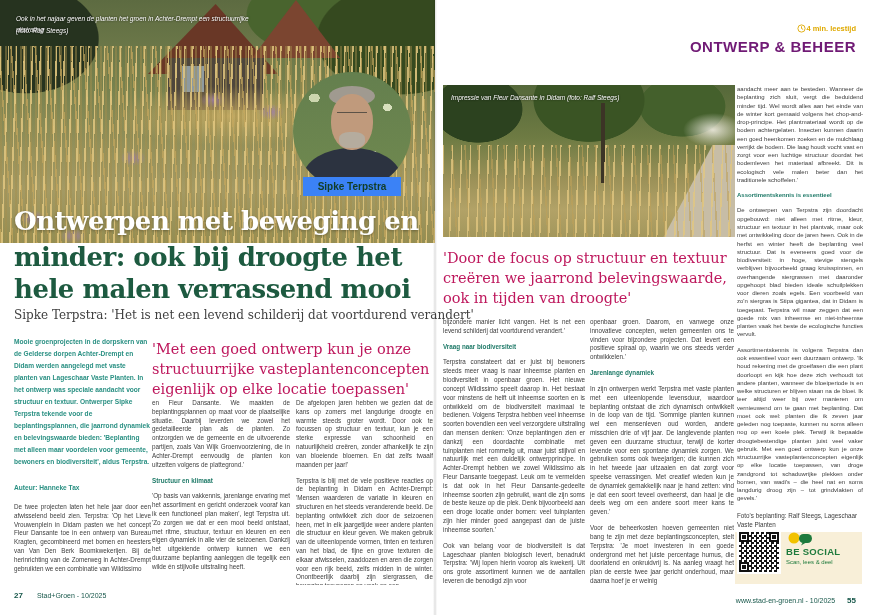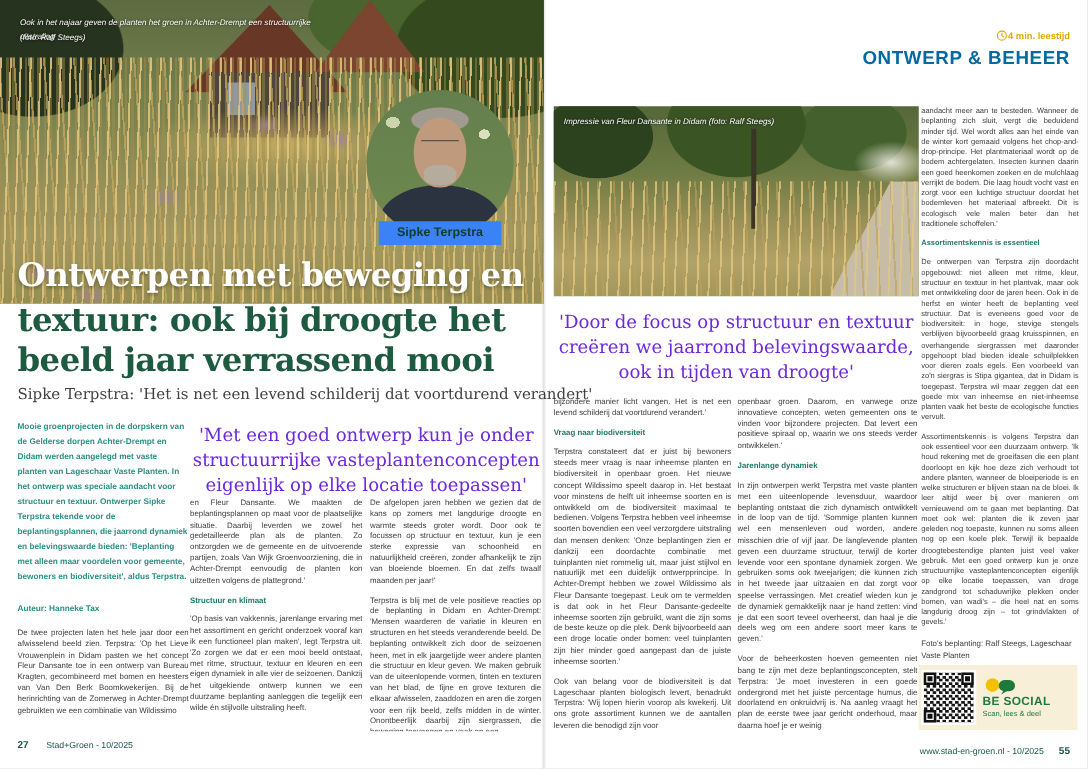--- a/index.html
+++ b/index.html
@@ -54,48 +54,48 @@
   .hl1{left:14px;top:206px;color:#ffffff;text-shadow:0 1px 3px rgba(0,0,0,.35);}
   .hl2{left:14px;top:242px;color:#1d5a40;}
   .hl3{left:14px;top:274px;color:#1d5a40;}
   .subtitle{left:14px;top:308px;font-family:"DejaVu Serif",serif;font-size:12px;color:#3f3f3f;white-space:nowrap;}
   
   .body-col{font-size:6.3px;line-height:1.4;color:#3c3c3c;overflow:hidden;text-align:justify;}
   .body-col p{margin:0 0 7px 0;}
   .subhead{color:#1f7a68;font-weight:bold;margin:0 0 1px 0;}
   .intro{left:14px;top:336px;width:137px;color:#2a9083;font-weight:bold;font-size:6.6px;line-height:1.82;}
   .author{left:14px;top:484px;color:#2a9083;font-weight:bold;font-size:6.6px;}
-  .pullquote{font-family:"DejaVu Serif",serif;color:#6d28d9;font-size:14.5px;line-height:1.38;text-align:center;}
+  .pullquote{font-family:"DejaVu Serif",serif;color:#be185d;font-size:14.5px;line-height:1.38;}
   .footer{font-size:7px;color:#17574a;display:flex;align-items:baseline;gap:14px;}
   .footer b{font-size:8px;}
   .seam{left:433px;top:0;width:4px;height:615px;
     background:linear-gradient(90deg, rgba(0,0,0,0), rgba(0,0,0,.12), rgba(0,0,0,0));}
   
   .read-time{left:600px;top:24px;width:256px;text-align:right;color:#dfa900;font-size:7.5px;font-weight:bold;
     display:flex;justify-content:flex-end;align-items:center;gap:0;}
-  .section-label{left:500px;top:38px;width:356px;text-align:right;color:#0369a1;
+  .section-label{left:500px;top:38px;width:356px;text-align:right;color:#701a75;
     font-size:15px;font-weight:bold;letter-spacing:.5px;}
   .photo-right{left:443px;top:85px;width:292px;height:152px;overflow:hidden;
     background:
       radial-gradient(80px 60px at 12% 16%, #2c421f 0 55%, rgba(0,0,0,0) 56%),
       radial-gradient(100px 75px at 50% 10%, #3a5424 0 55%, rgba(0,0,0,0) 56%),
       radial-gradient(85px 60px at 82% 14%, #44602c 0 50%, rgba(0,0,0,0) 51%),
       linear-gradient(180deg,#55683a 0%,#6e7b43 35%,#9b9158 62%,#b2a267 82%,#a3975c 100%);}
   .trunk{left:158px;top:18px;width:4px;height:80px;background:#3c3426;}
   .canopy-tent{left:240px;top:28px;width:60px;height:34px;border-radius:50%;
     background:radial-gradient(closest-side, rgba(238,235,224,.9), rgba(238,235,224,0));}
   .path{left:190px;top:60px;width:102px;height:92px;background:#c7bda6;
     clip-path:polygon(78% 0,100% 0,100% 100%,30% 100%);}
   .grass-ov2{left:0;top:60px;width:292px;height:92px;
     background:
       repeating-linear-gradient(92deg, rgba(226,199,128,.8) 0 1.5px, rgba(226,199,128,0) 1.5px 9px),
       repeating-linear-gradient(87deg, rgba(189,160,88,.6) 0 1.5px, rgba(189,160,88,0) 1.5px 13px);}
   .credits{left:737px;top:512px;width:126px;font-size:6.3px;line-height:1.4;color:#3c3c3c;}
   
-  .besocial{left:735px;top:532px;width:127px;height:52px;background:#f8efd8;display:flex;align-items:center;}
+  .besocial{left:735px;top:532px;width:127px;height:52px;background:#f8efd8;display:flex;align-items:flex-start;}
   .qr{width:40px;height:40px;margin-left:4px;background:
       repeating-conic-gradient(#161616 0% 25%, #ffffff 0% 50%) 0 0 / 5px 5px;
       position:relative;outline:2px solid #fff;}
   .qr .f{position:absolute;width:10px;height:10px;border:2px solid #111;background:#fff;box-sizing:border-box;}
   .qr .f::after{content:"";position:absolute;inset:1px;background:#111;}
   .f1{left:0;top:0;} .f2{right:0;top:0;} .f3{left:0;bottom:0;}
   .bs-right{margin-left:7px;display:flex;flex-direction:column;}
   .bs-title{color:#1e7a3c;font-weight:bold;font-size:9.5px;letter-spacing:.3px;}
   .bs-sub{color:#1e7a3c;font-size:6px;margin-top:2px;}
   .footer-right{left:560px;top:596px;width:296px;display:flex;justify-content:flex-end;gap:12px;
@@ -126,32 +126,32 @@
   <div class="abs portrait">
     <div class="abs p-sweater"></div>
     <div class="abs p-hair"></div>
     <div class="abs p-face"></div>
     <div class="abs p-beard"></div>
     <div class="abs p-glasses"></div>
   </div>
   <div class="abs portrait-label">Sipke Terpstra</div>
 
   <div class="abs hl hl1">Ontwerpen met beweging en</div>
-  <div class="abs hl hl2">textuur: ook bij droogte het</div>
-  <div class="abs hl hl3">beeld jaar verrassend mooi</div>
+  <div class="abs hl hl2">minder: ook bij droogte het</div>
+  <div class="abs hl hl3">hele malen verrassend mooi</div>
   <div class="abs subtitle">Sipke Terpstra: 'Het is net een levend schilderij dat voortdurend verandert'</div>
 
   <div class="abs intro">Mooie groenprojecten in de dorpskern van de Gelderse dorpen Achter-Drempt en Didam werden aangelegd met vaste planten van Lageschaar Vaste Planten. In het ontwerp was speciale aandacht voor structuur en textuur. Ontwerper Sipke Terpstra tekende voor de beplantingsplannen, die jaarrond dynamiek en belevingswaarde bieden: 'Beplanting met alleen maar voordelen voor gemeente, bewoners en biodiversiteit', aldus Terpstra.</div>
   <div class="abs author">Auteur: Hanneke Tax</div>
 
   <div class="abs body-col" style="left:14px;top:503px;width:137px;height:84px;">
     <p>De twee projecten laten het hele jaar door een afwisselend beeld zien. Terpstra: 'Op het Lieve Vrouwenplein in Didam pasten we het concept Fleur Dansante toe in een ontwerp van Bureau Kragten, gecombineerd met bomen en heesters van Van Den Berk Boomkwekerijen. Bij de herinrichting van de Zomerweg in Achter-Drempt gebruikten we een combinatie van Wildissimo</p>
   </div>
 
-  <div class="abs pullquote" style="left:152px;top:339px;width:282px;">'Met een goed ontwerp kun je onder structuurrijke vasteplantenconcepten eigenlijk op elke locatie toepassen'</div>
+  <div class="abs pullquote" style="left:152px;top:339px;width:282px;">'Met een goed ontwerp kun je onze structuurrijke vasteplantenconcepten eigenlijk op elke locatie toepassen'</div>
 
   <div class="abs body-col" style="left:152px;top:399px;width:138px;height:186px;">
     <p>en Fleur Dansante. We maakten de beplantingsplannen op maat voor de plaatselijke situatie. Daarbij leverden we zowel het gedetailleerde plan als de planten. Zo ontzorgden we de gemeente en de uitvoerende partijen, zoals Van Wijk Groenvoorziening, die in Achter-Drempt eenvoudig de planten kon uitzetten volgens de plattegrond.'</p>
     <p class="subhead">Structuur en klimaat</p>
     <p>'Op basis van vakkennis, jarenlange ervaring met het assortiment en gericht onderzoek vooraf kan ik een functioneel plan maken', legt Terpstra uit. 'Zo zorgen we dat er een mooi beeld ontstaat, met ritme, structuur, textuur en kleuren en een eigen dynamiek in alle vier de seizoenen. Dankzij het uitgekiende ontwerp kunnen we een duurzame beplanting aanleggen die tegelijk een wilde én stijlvolle uitstraling heeft.</p>
   </div>
 
   <div class="abs body-col" style="left:296px;top:399px;width:137px;height:186px;">
     <p>De afgelopen jaren hebben we gezien dat de kans op zomers met langdurige droogte en warmte steeds groter wordt. Door ook te focussen op structuur en textuur, kun je een sterke expressie van schoonheid en natuurlijkheid creëren, zonder afhankelijk te zijn van bloeiende bloemen. En dat zelfs twaalf maanden per jaar!'</p>
     <p>Terpstra is blij met de vele positieve reacties op de beplanting in Didam en Achter-Drempt: 'Mensen waarderen de variatie in kleuren en structuren en het steeds veranderende beeld. De beplanting ontwikkelt zich door de seizoenen heen, met in elk jaargetijde weer andere planten die structuur en kleur geven. We maken gebruik van de uiteenlopende vormen, tinten en texturen van het blad, de fijne en grove texturen die elkaar afwisselen, zaaddozen en aren die zorgen voor een rijk beeld, zelfs midden in de winter. Onontbeerlijk daarbij zijn siergrassen, die beweging toevoegen en vaak op een</p>

